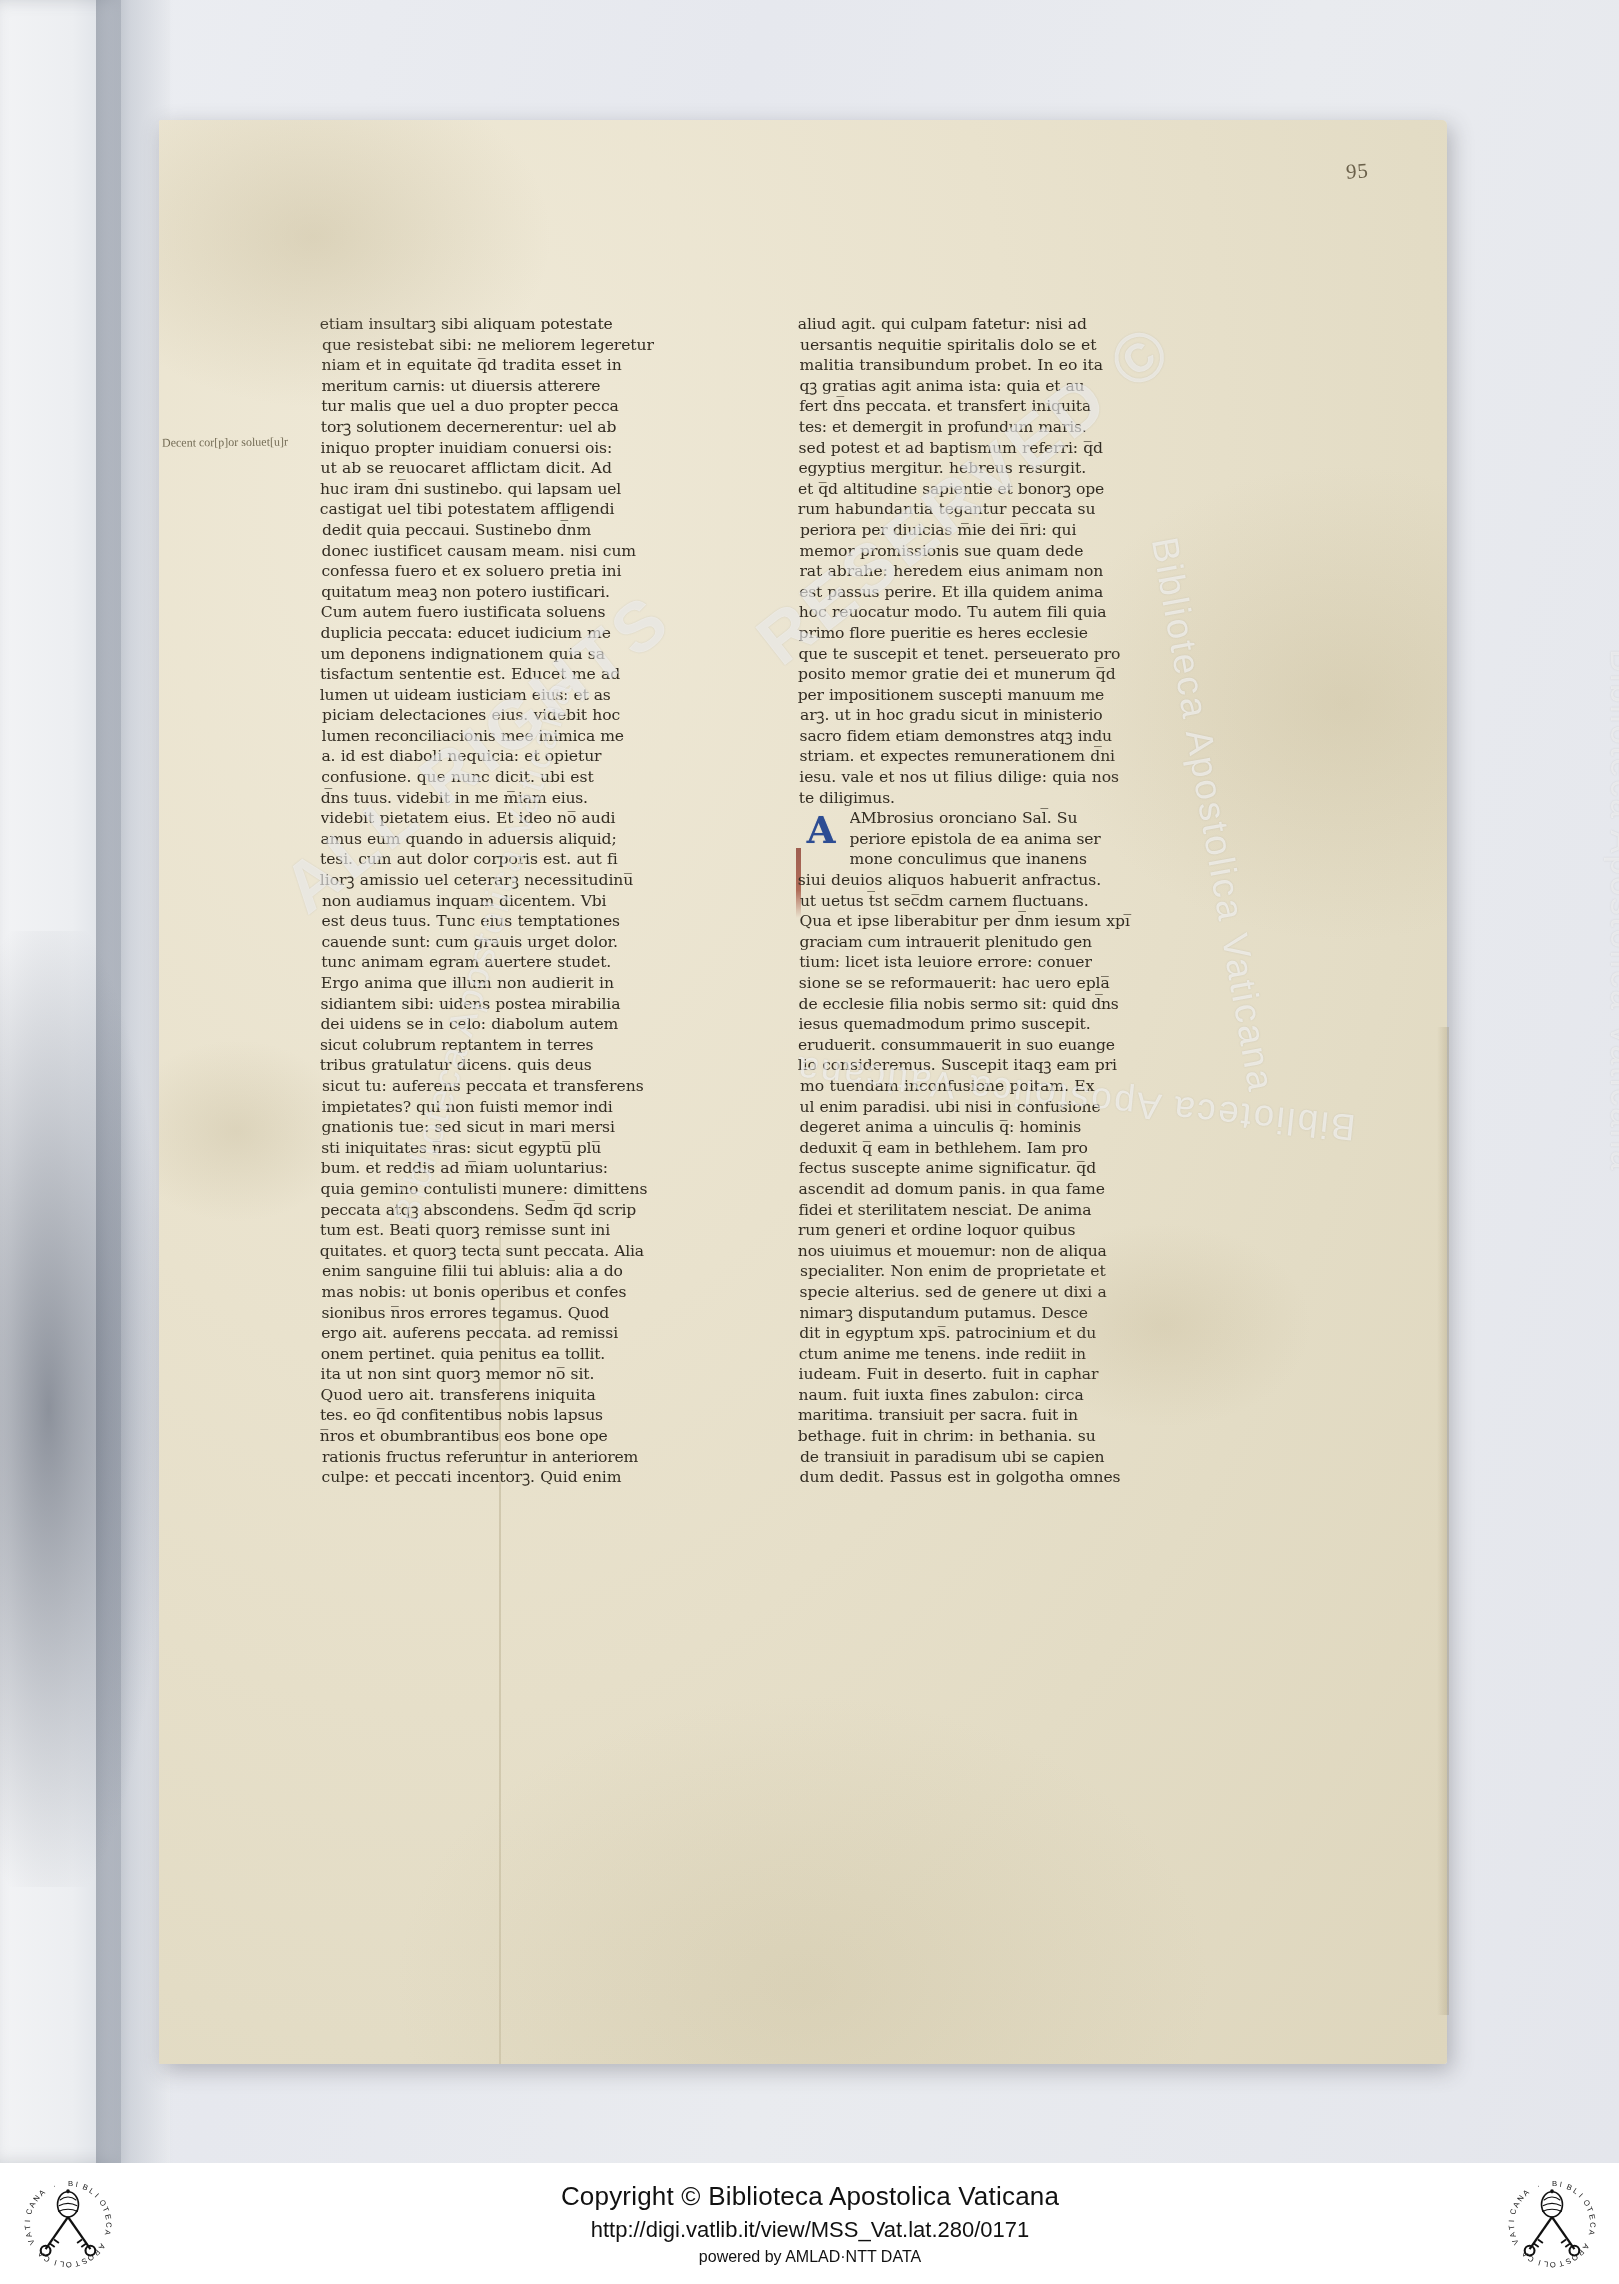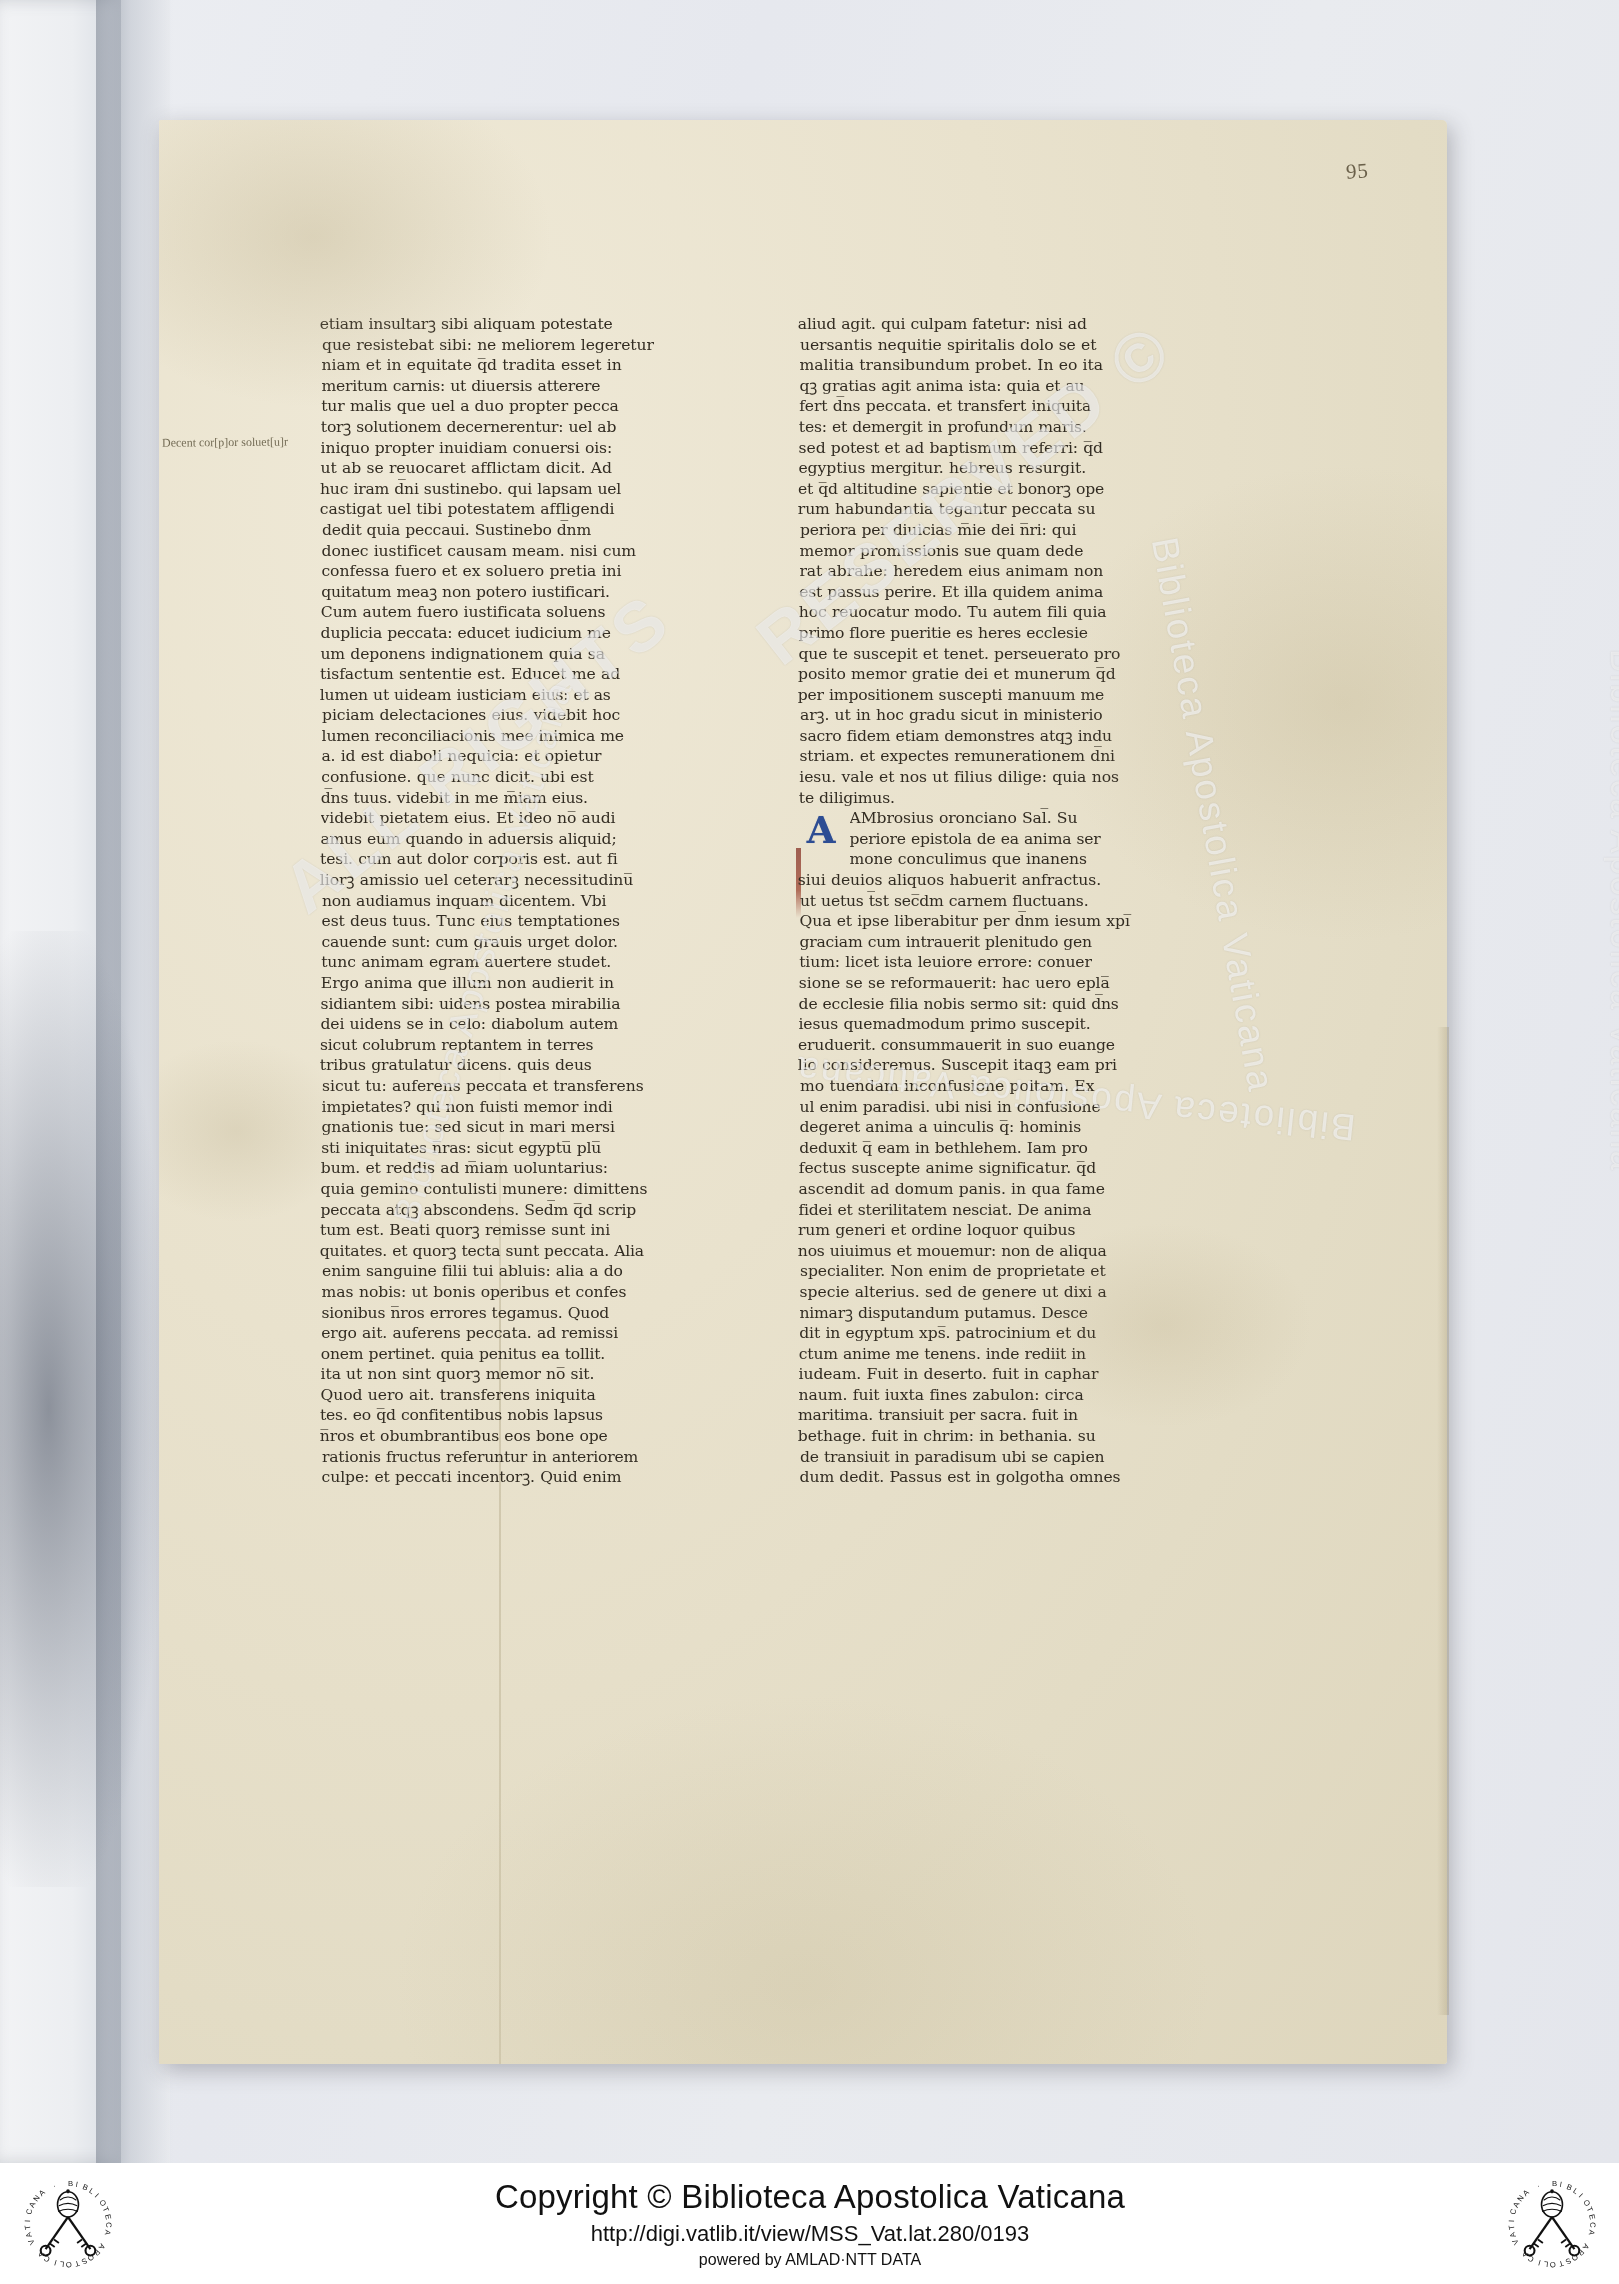--- a/index.html
+++ b/index.html
@@ -249,21 +249,21 @@
     display: flex;
     align-items: center;
     justify-content: center;
   }
   #footer-center {
     text-align: center;
     font-family: "Liberation Sans", sans-serif;
     color: #111111;
   }
   #footer-copyright {
-    font-size: 33px;
+    font-size: 26px;
     letter-spacing: 0.2px;
     margin-bottom: 4.9px;
   }
   #footer-url {
     font-size: 22px;
     margin-bottom: 4.9px;
   }
   #footer-powered {
     font-size: 16px;
   }
@@ -505,21 +505,21 @@
       <path d="M50 40 L82 86" stroke="#111" stroke-width="3.2" fill="none"></path>
       <circle cx="18" cy="88" r="7" fill="none" stroke="#111" stroke-width="3"></circle>
       <circle cx="82" cy="88" r="7" fill="none" stroke="#111" stroke-width="3"></circle>
       <path d="M24 78 l7 5 M30 72 l7 5" stroke="#111" stroke-width="2.6"></path>
       <path d="M76 78 l-7 5 M70 72 l-7 5" stroke="#111" stroke-width="2.6"></path>
     </svg>
   </div>
 
   <div id="footer-center">
     <div id="footer-copyright">Copyright © Biblioteca Apostolica Vaticana</div>
-    <div id="footer-url">http://digi.vatlib.it/view/MSS_Vat.lat.280/0193</div>
+    <div id="footer-url">http://digi.vatlib.it/view/MSS_Vat.lat.280/0171</div>
     <div id="footer-powered">powered by AMLAD·NTT DATA</div>
   </div>
 
   <div class="seal" id="seal-right">
     <div class="seal-ring-text">
         <span style="transform: rotate(-90deg) translate(45px) rotate(90deg);">B</span>
         <span style="transform: rotate(-79.0909deg) translate(45px) rotate(90deg);">I</span>
         <span style="transform: rotate(-68.1818deg) translate(45px) rotate(90deg);">B</span>
         <span style="transform: rotate(-57.2727deg) translate(45px) rotate(90deg);">L</span>
         <span style="transform: rotate(-46.3636deg) translate(45px) rotate(90deg);">I</span>

